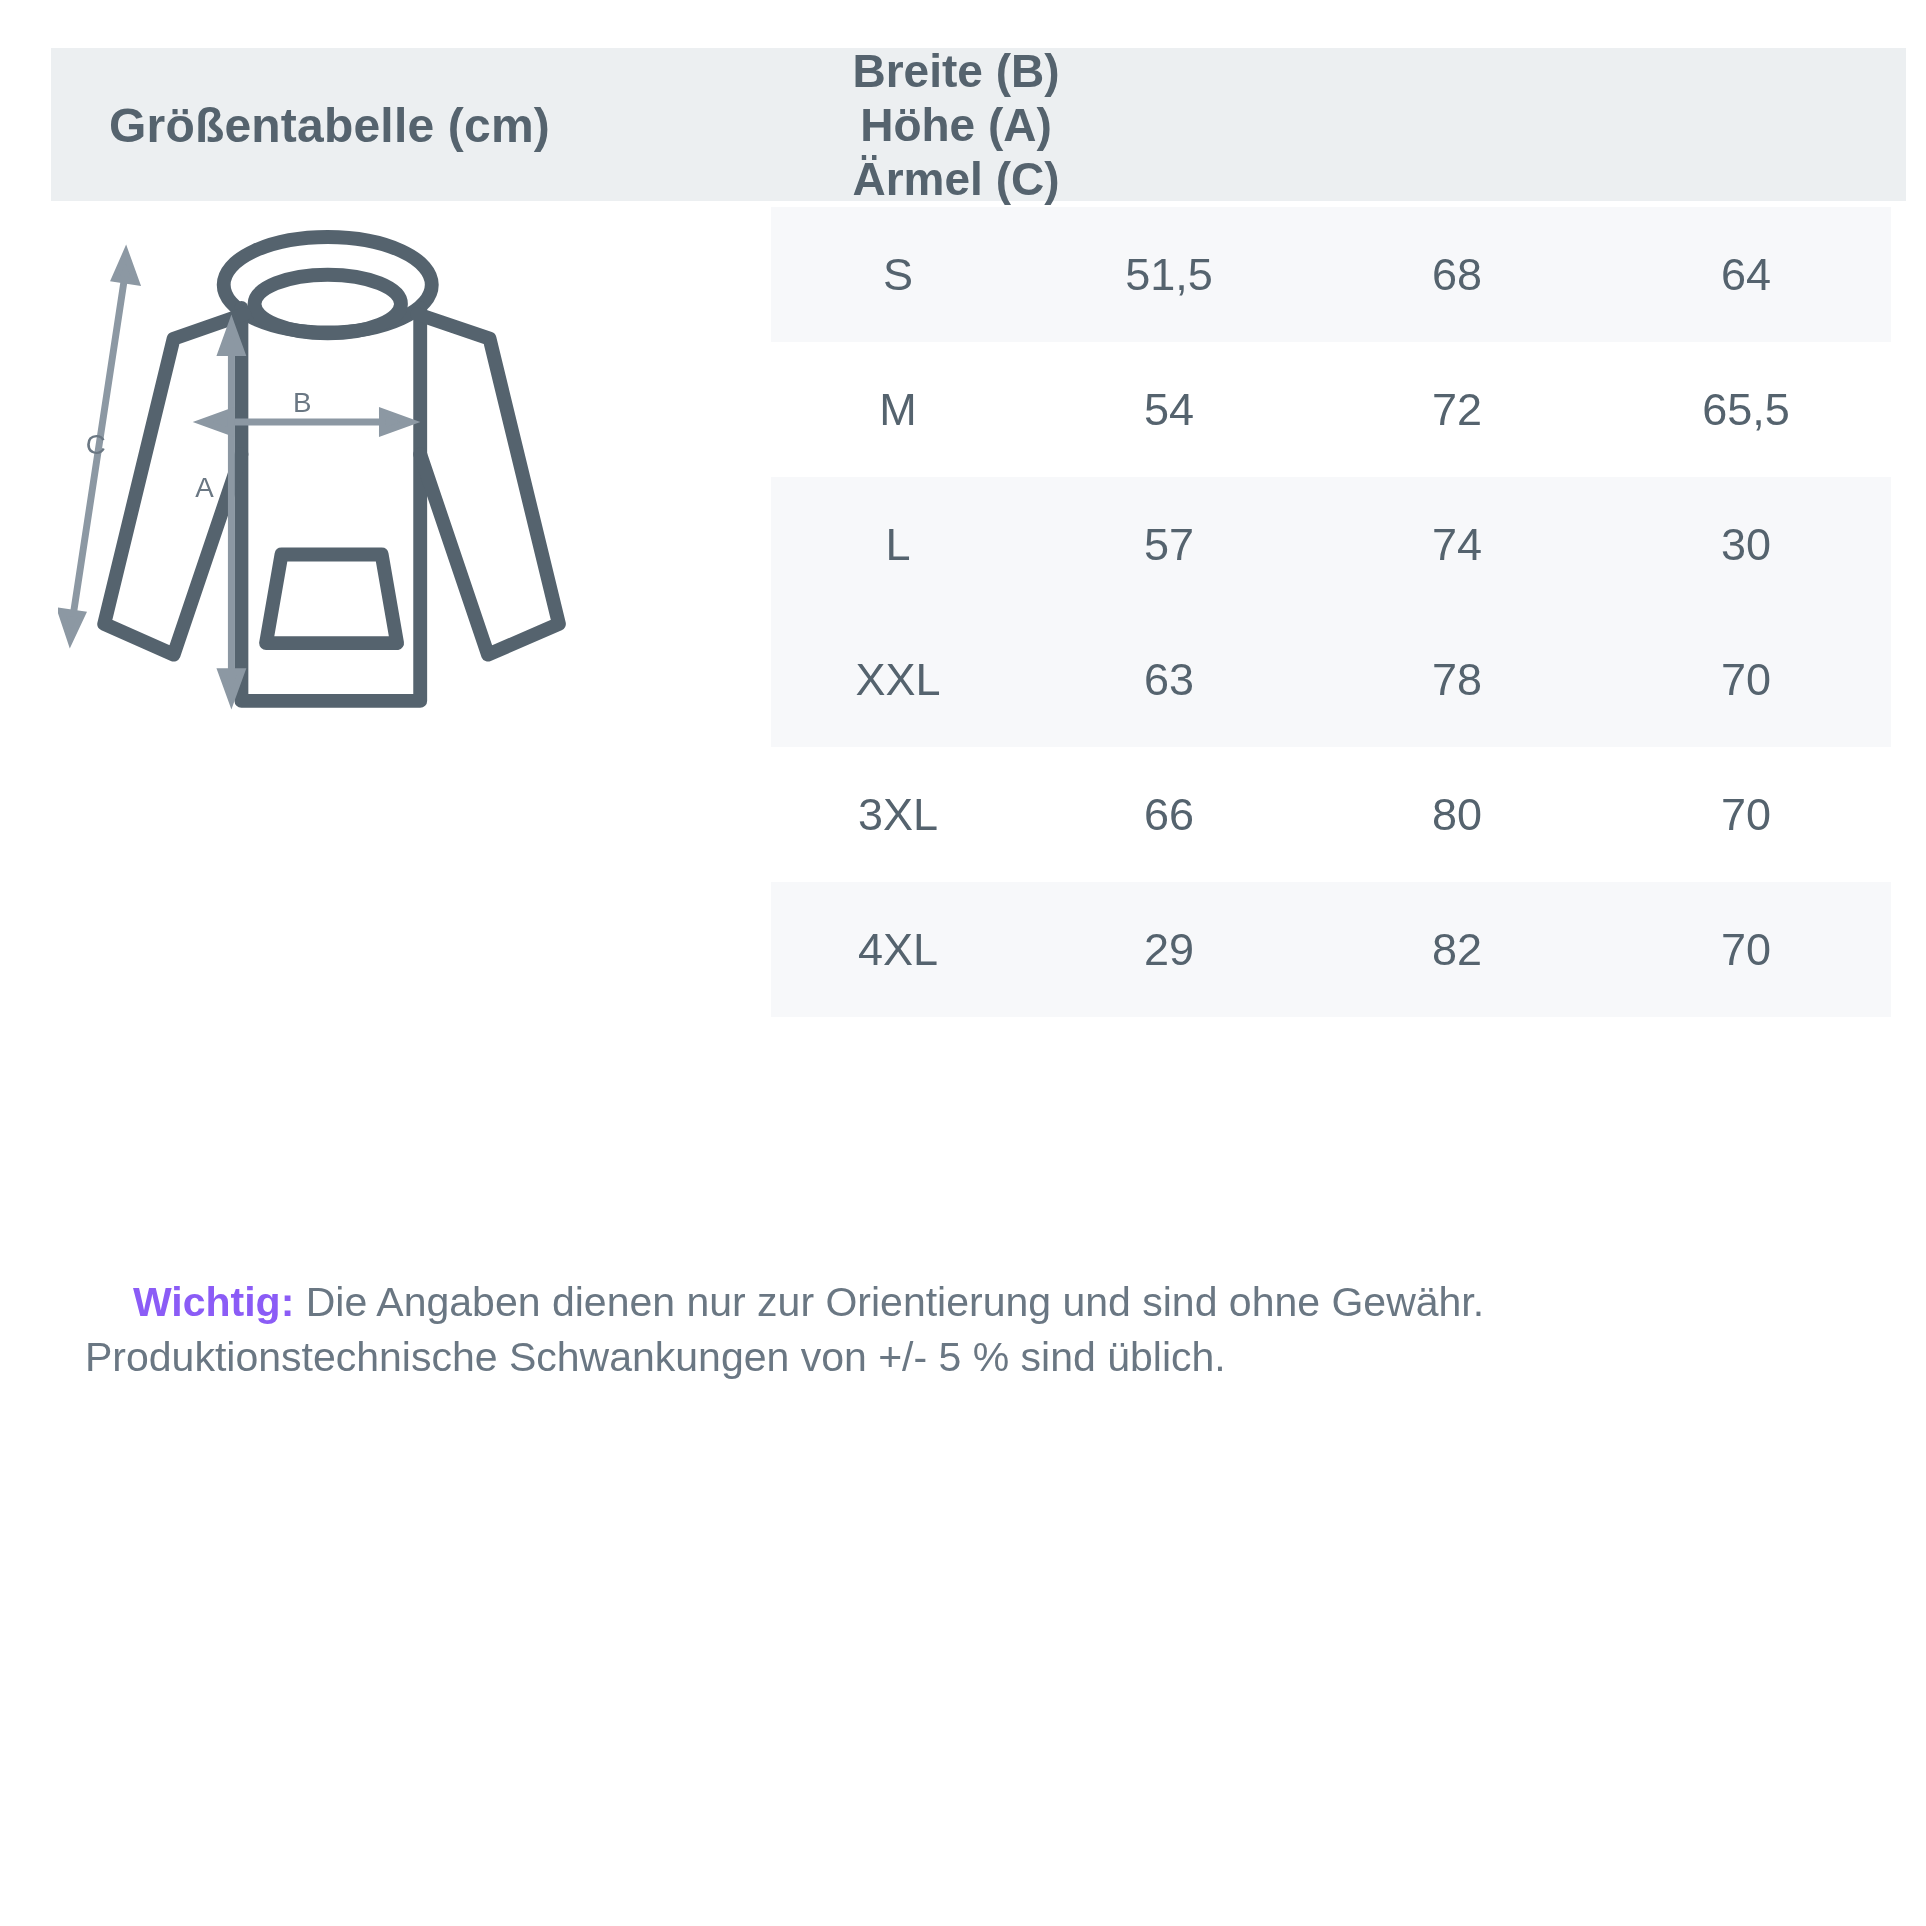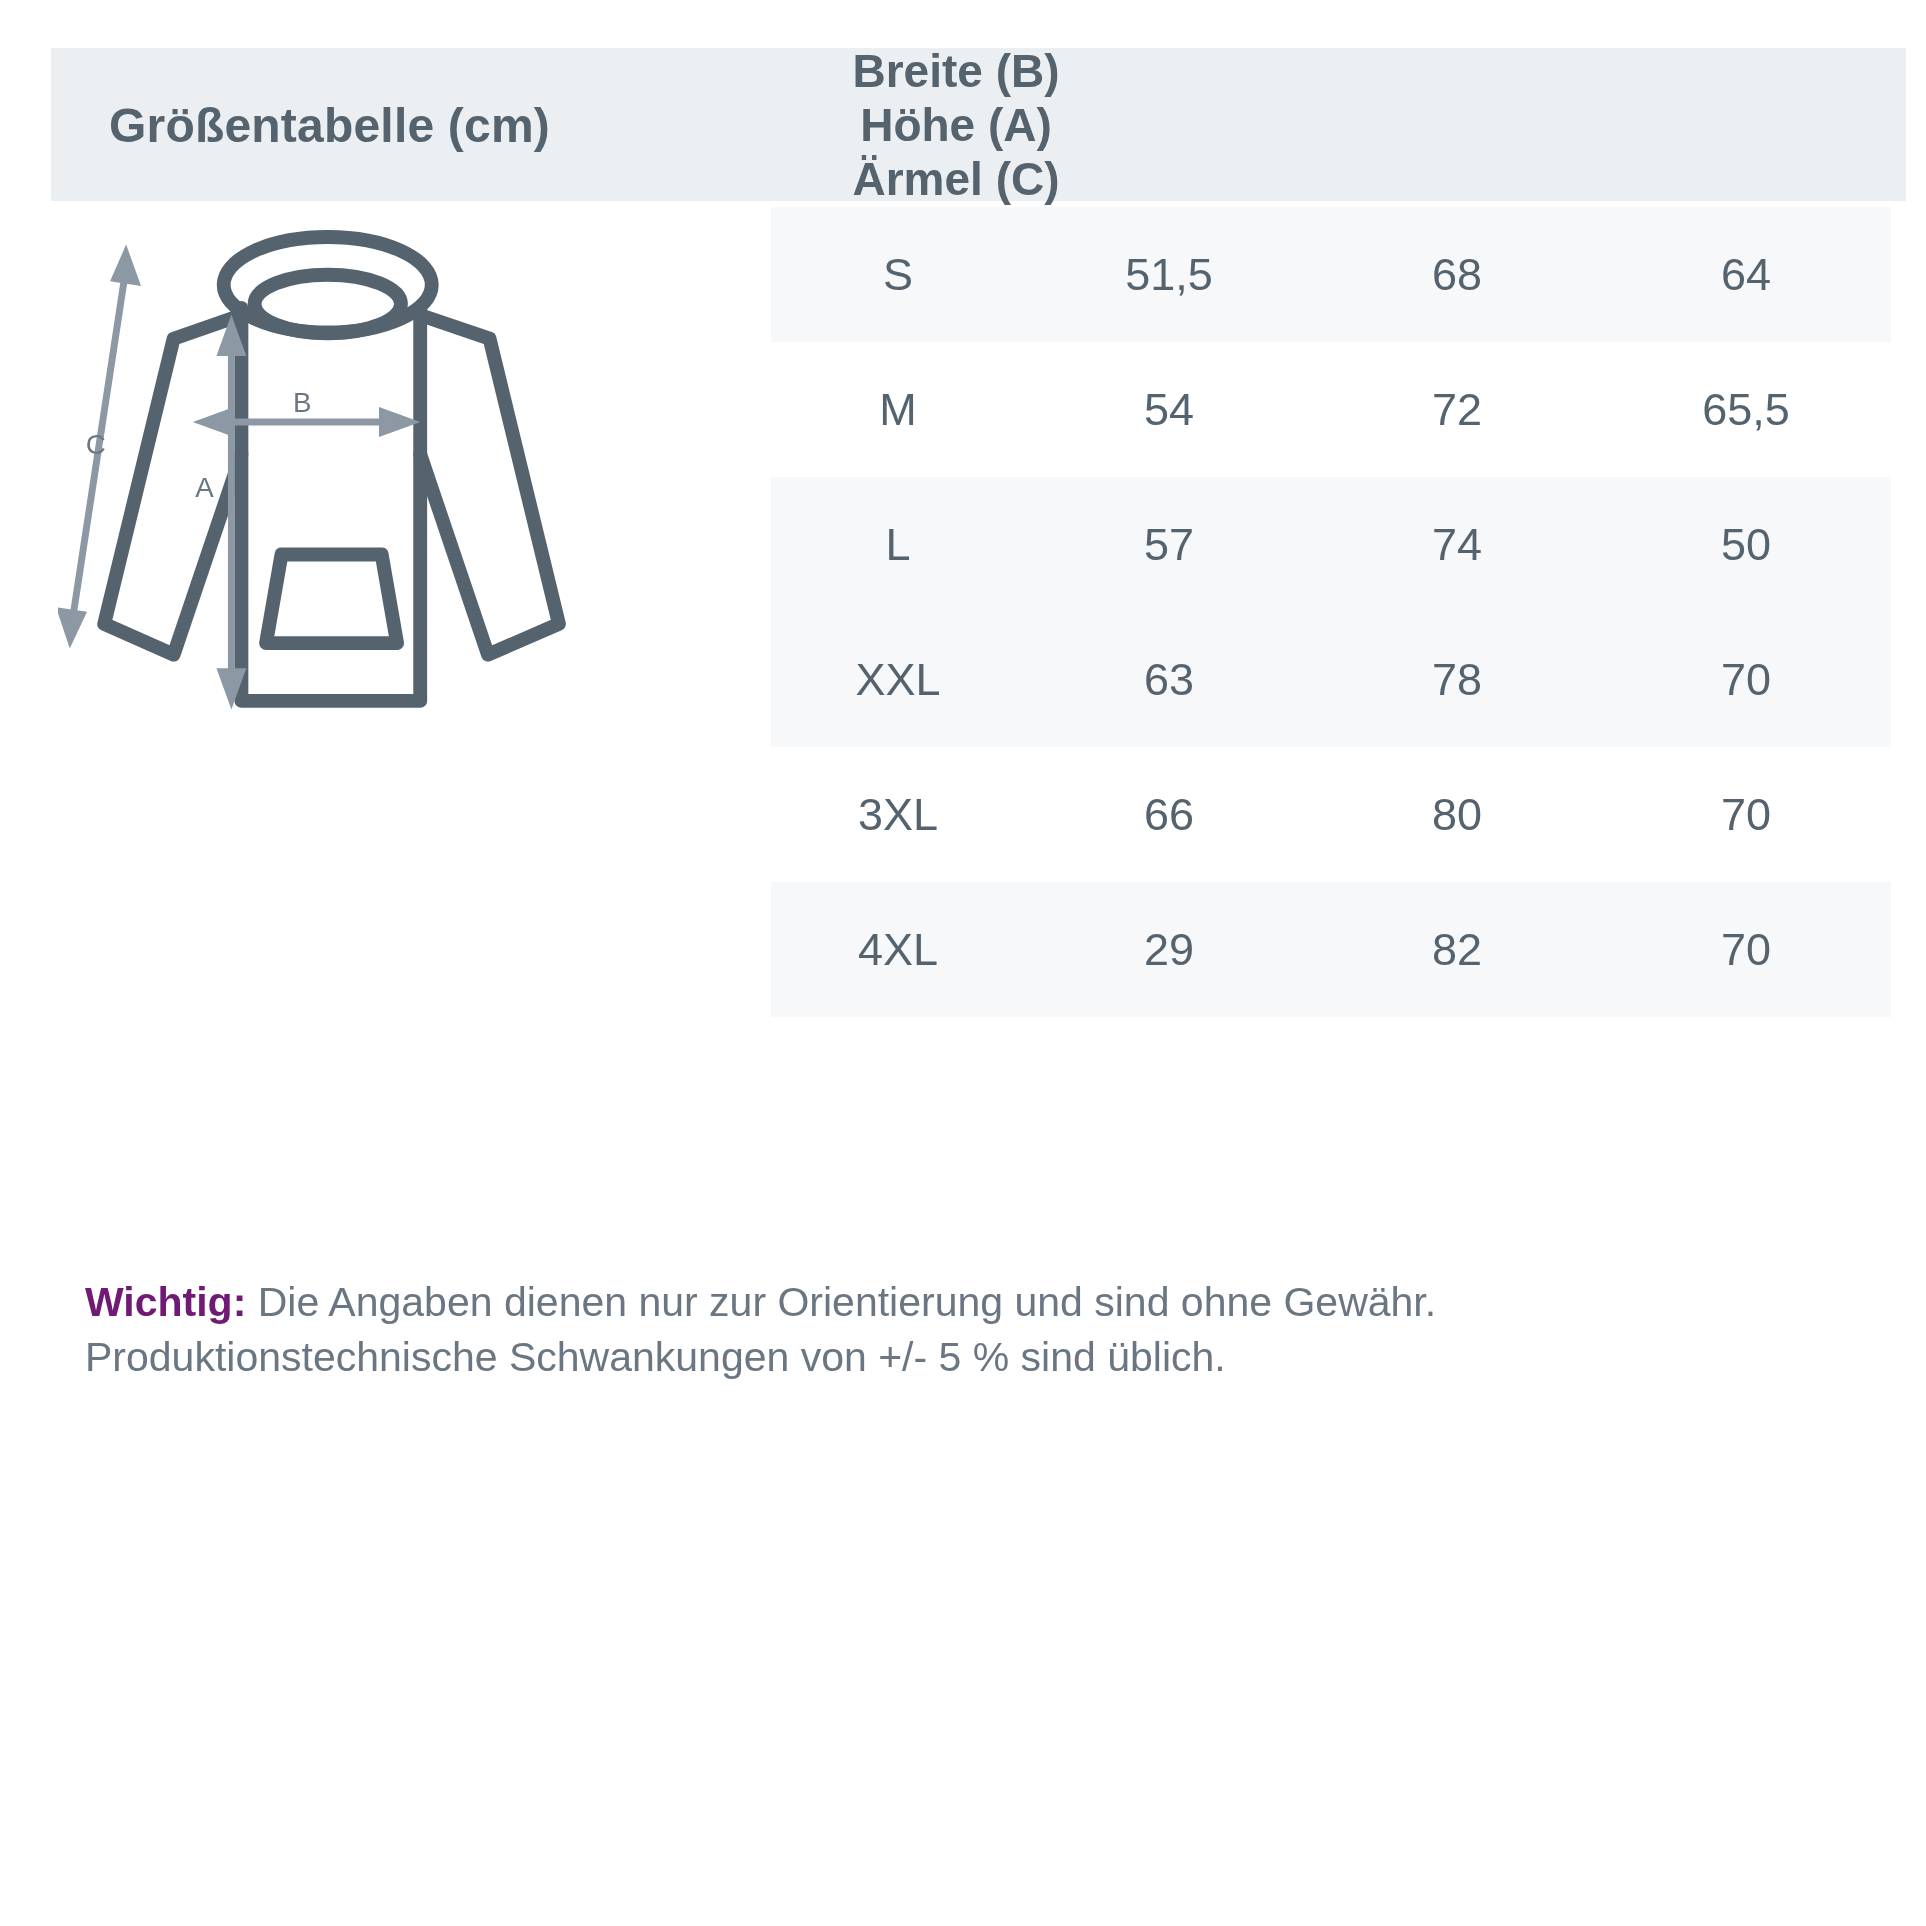--- a/index.html
+++ b/index.html
@@ -98,22 +98,23 @@
   .note {
     position: absolute;
     left: 85px;
     top: 1275px;
     width: 1765px;
     font-size: 41px;
     line-height: 1.33;
     color: #6a7783;
   }
   .note b {
-    color: #701a75;
+    color: #8b5cf6;
     font-weight: bold;
+    margin-left: 48px;
   }
 </style>
 </head>
 <body>
 
 <div id="page">
 
   <div class="header-band">
     <div class="header-title">Größentabelle (cm)</div>
     <div class="header-cols">
@@ -175,21 +176,21 @@
       <tr>
         <td class="c-size">M</td>
         <td class="c-b">54</td>
         <td class="c-a">72</td>
         <td class="c-c">65,5</td>
       </tr>
       <tr class="alt">
         <td class="c-size">L</td>
         <td class="c-b">57</td>
         <td class="c-a">74</td>
-        <td class="c-c">50</td>
+        <td class="c-c">30</td>
       </tr>
       <tr class="alt">
         <td class="c-size">XXL</td>
         <td class="c-b">63</td>
         <td class="c-a">78</td>
         <td class="c-c">70</td>
       </tr>
       <tr>
         <td class="c-size">3XL</td>
         <td class="c-b">66</td>

